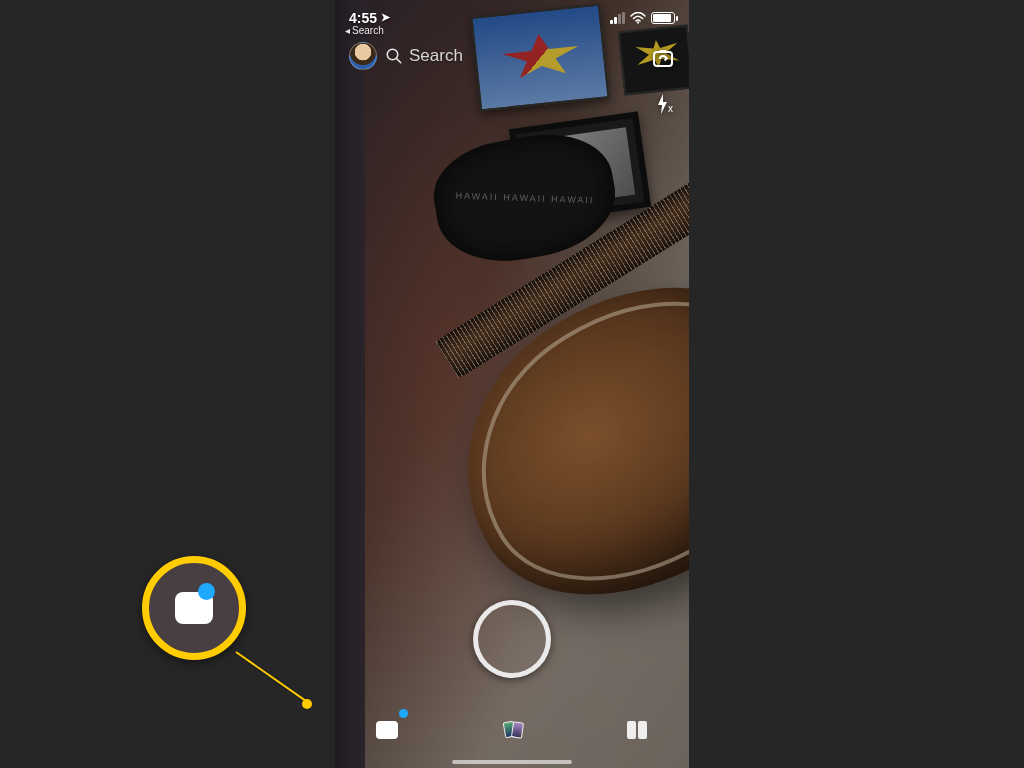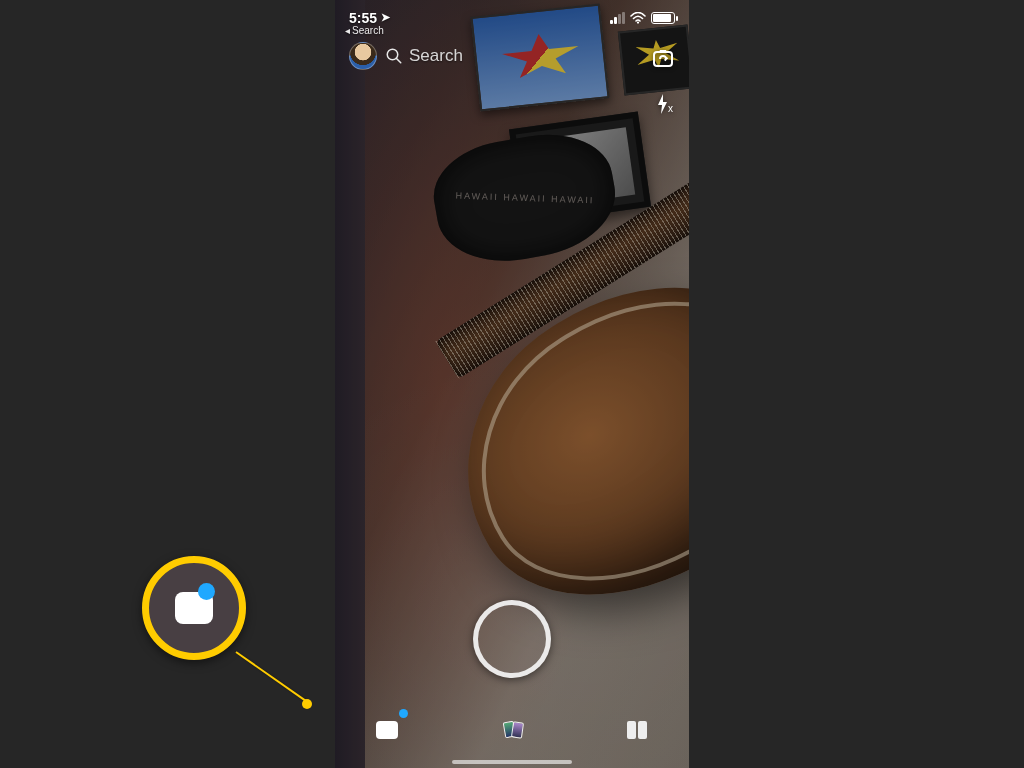--- a/index.html
+++ b/index.html
@@ -207,21 +207,21 @@
     <div class="poster-2"></div>
     <div class="frame"></div>
     <div class="pillow"></div>
     <div class="guitar-neck"></div>
     <div class="guitar-body"></div>
   </div>
   <div class="dim"></div>
 
   <div class="statusbar">
     <div class="left">
-      <span>5:55</span>
+      <span>4:55</span>
       <span class="loc-arrow">➤</span>
     </div>
     <div class="right">
       <span class="bars">
           <span></span>
           <span></span>
           <span></span>
           <span></span>
         </span>
       <svg width="16" height="12" viewBox="0 0 16 12">

